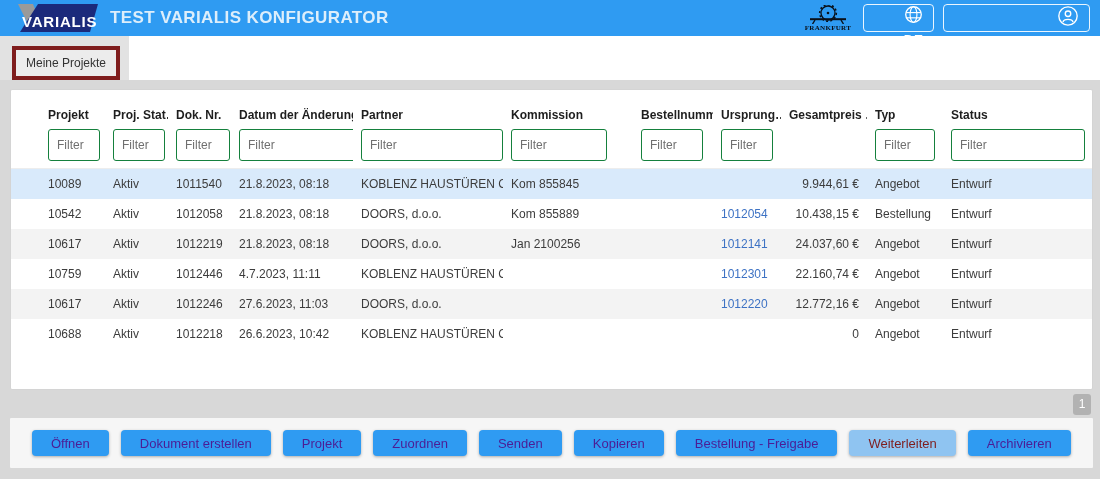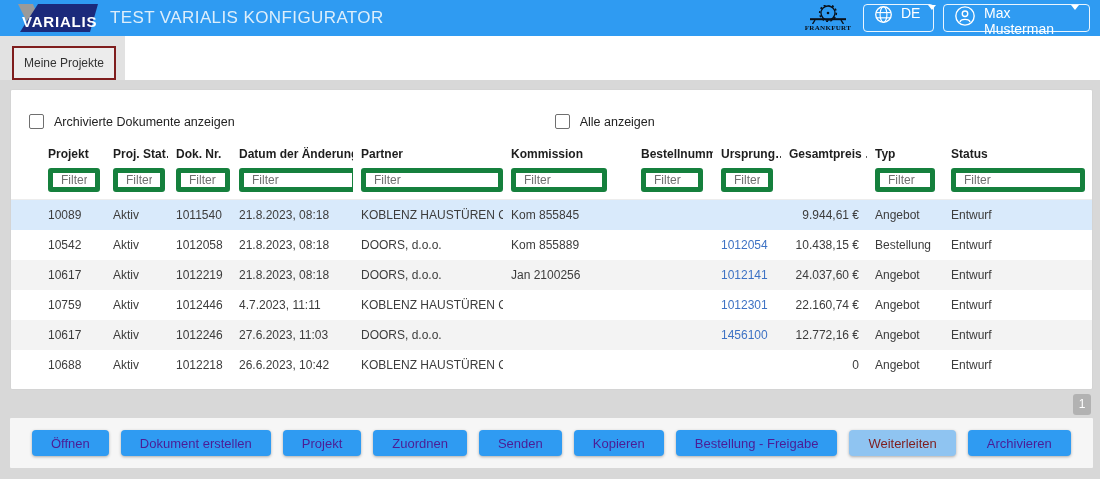--- a/index.html
+++ b/index.html
@@ -11,51 +11,51 @@
     -webkit-font-smoothing:antialiased;
   }
 
   
   .app-header {
     height:36px; background:#2f9bf2;
     display:flex; align-items:center;
     padding:16px 10px;
   }
   .app-title {
-    color:#ddeefb; font-size:17px; font-weight:400;
+    color:#ddeefb; font-size:17px; font-weight:700;
     letter-spacing:.4px; margin-left:12px; white-space:nowrap;
   }
   .header-right { margin-left:auto; display:flex; align-items:center; gap:9px; }
   .branch-logo {
     display:flex; flex-direction:column; align-items:center;
     width:52px; color:#091019; line-height:1; cursor:default;
   }
   .branch-label {
     font-family:"Liberation Serif", serif; font-weight:bold;
     font-size:7px; letter-spacing:.3px; margin-top:1px; color:#0a0f16;
   }
   .hdr-select {
     height:28px; border:1px solid rgba(255,255,255,.9); border-radius:4px;
-    display:flex; align-items:flex-start; gap:8px; padding:0 10px;
-    color:#fff; font-size:14px; cursor:pointer; background:transparent;
+    display:flex; align-items:flex-end; gap:8px; padding:0 10px;
+    color:#fff; font-size:14px; cursor:pointer; background:transparent;flex-direction:column;
   }
   .hdr-select.lang { width:71px; }
   .hdr-select.user { width:147px; }
   .caret {
     width:0; height:0; margin-left:auto;
     border-left:4px solid transparent; border-right:4px solid transparent;
     border-top:5px solid #fff;
   }
 
   
   .tab-strip { height:44px; background:#ffffff; display:flex; }
   .tab-block { background:#e2e2e2; padding:10px 9px 0 12px; height:44px; }
   .tab {
     height:34px; padding:0 10px; display:flex; align-items:center;
-    border:2px solid #7f1d1d; background:#ececec; color:#333;
+    border:4px solid #7f1d1d; background:#ececec; color:#333;
     font-size:12px; cursor:pointer; white-space:nowrap;
   }
 
   
   .page { height:399px; padding:9px 7px 0 10px; }
   .card {
     background:#fff; border:1px solid #d4d4d4; border-radius:2px;
     height:301px; overflow:hidden;
   }
 
@@ -72,21 +72,21 @@
   
   table.grid { width:100%; border-collapse:collapse; table-layout:fixed; margin-top:18px; }
   table.grid th {
     text-align:left; font-size:12px; font-weight:bold; color:#1e1e1e;
     padding:0 8px 7px; white-space:nowrap; overflow:hidden; cursor:pointer;
   }
   table.grid td { padding:0 8px; font-size:12px; color:#3c3c3c; white-space:nowrap; overflow:hidden; }
   .pad-first { padding-left:37px !important; }
   tr.filter-row td { padding-bottom:7px; }
   .filter-input {
-    height:24px; border:5px solid #15803d; border-radius:3px;
+    height:32px; border:1px solid #15803d; border-radius:3px;
     font-size:12px; color:#444; padding:0 8px; outline:none;
     font-family:"Liberation Sans", sans-serif; background:#fff;
   }
   .filter-input::placeholder { color:#6f6f6f; opacity:1; }
   .fw1{width:52px}.fw2{width:52px}.fw3{width:54px}.fw4{width:118px}.fw5{width:142px}
   .fw6{width:96px}.fw7{width:62px}.fw8{width:52px}.fw10{width:60px}.fw11{width:134px}
 
   tbody.rows tr { height:30px; cursor:pointer; }
   tbody.rows tr:first-child td { border-top:1px solid #ededed; }
   tr.row-selected { background:#d9eafb; }
@@ -173,30 +173,20 @@
 <div class="tab-strip">
   <div class="tab-block">
     <div class="tab">Meine Projekte</div>
   </div>
 </div>
 
 <div class="page">
 
   <div class="card">
 
-    <div class="checkbox-row">
-      <label class="cb-group">
-        <span class="checkbox"></span>
-        <span class="cb-label">Archivierte Dokumente anzeigen</span>
-      </label>
-      <label class="cb-group second">
-        <span class="checkbox"></span>
-        <span class="cb-label">Alle anzeigen</span>
-      </label>
-    </div>
 
     <table class="grid">
       <colgroup>
         <col style="width:94px">
           <col style="width:63px">
           <col style="width:63px">
           <col style="width:122px">
         <col style="width:150px">
           <col style="width:130px">
           <col style="width:80px">
@@ -287,21 +277,21 @@
           <td>Entwurf</td>
         </tr>
         <tr class="row-stripe">
           <td class="pad-first">10617</td>
           <td>Aktiv</td>
           <td>1012246</td>
           <td>27.6.2023, 11:03</td>
           <td>DOORS, d.o.o.</td>
           <td></td>
           <td></td>
-          <td><a class="link">1456100</a></td>
+          <td><a class="link">1012220</a></td>
           <td class="price">12.772,16 €</td>
           <td>Angebot</td>
           <td>Entwurf</td>
         </tr>
         <tr>
           <td class="pad-first">10688</td>
           <td>Aktiv</td>
           <td>1012218</td>
           <td>26.6.2023, 10:42</td>
           <td>KOBLENZ HAUSTÜREN GmbH</td>

